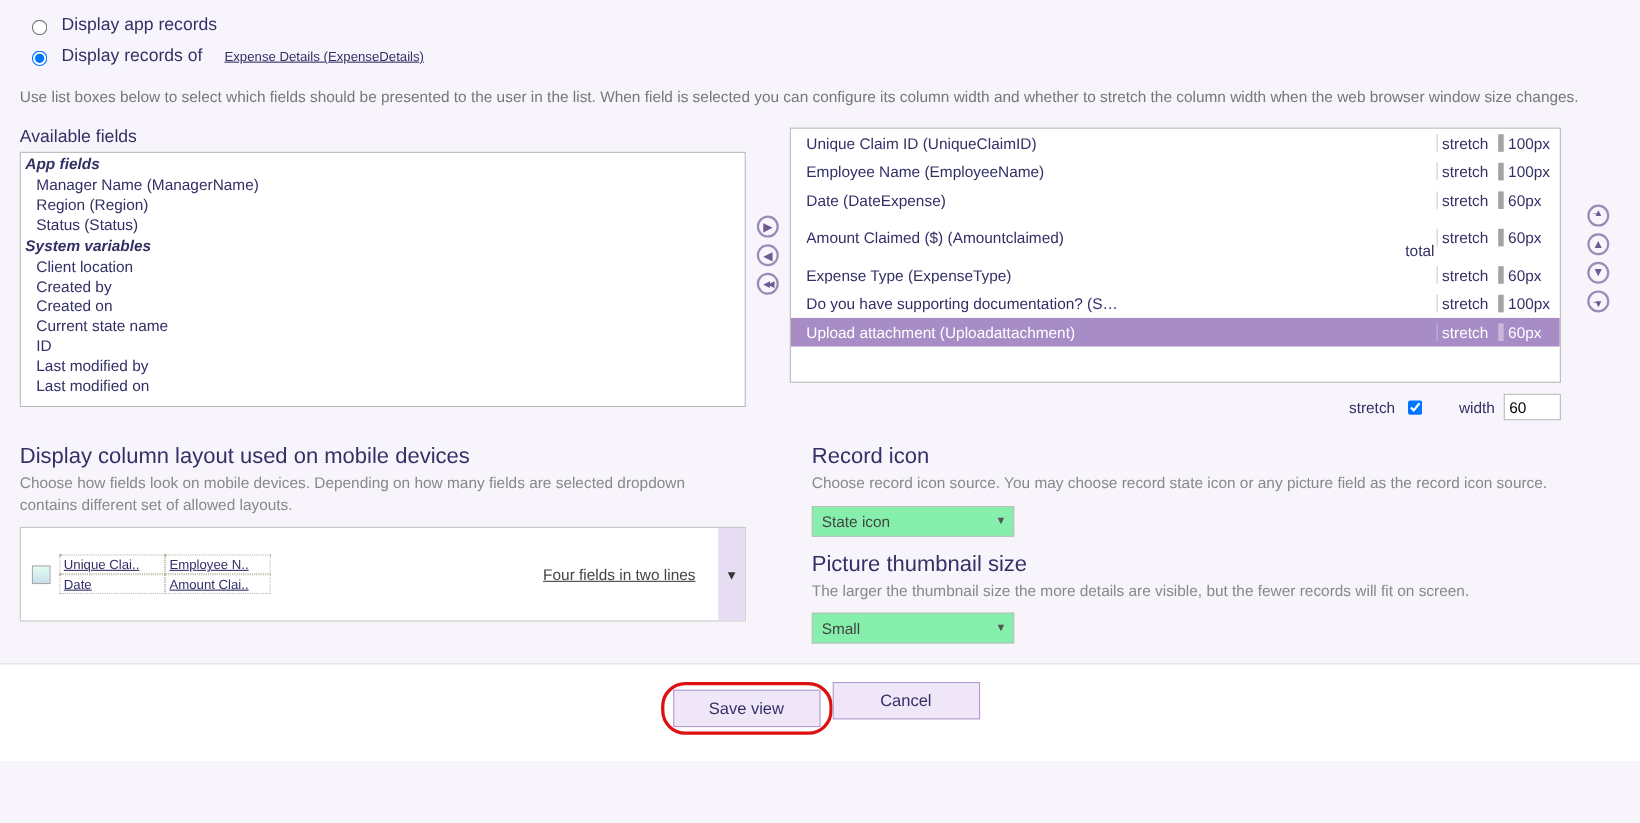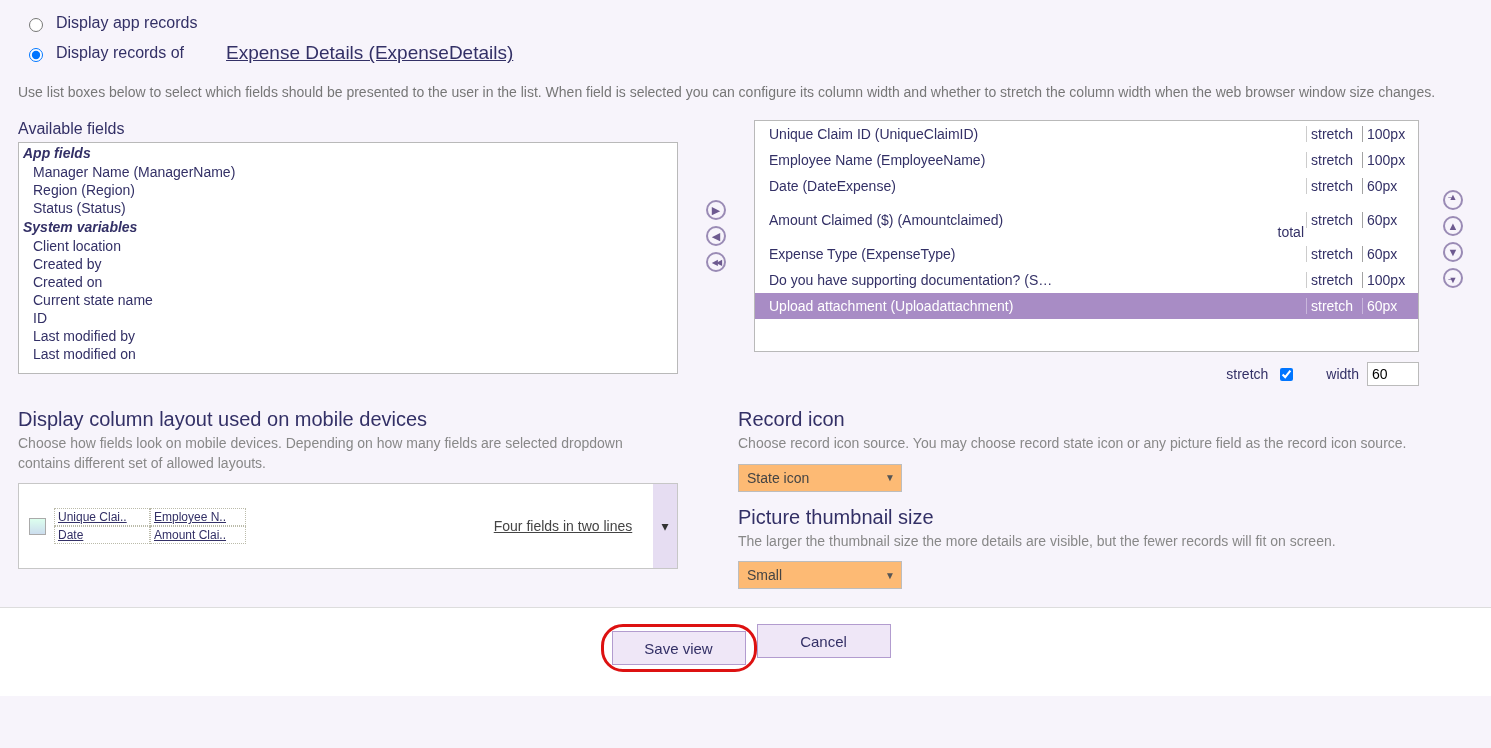--- a/index.html
+++ b/index.html
@@ -19,33 +19,32 @@
     margin: 4px 0 10px 6px;
     gap: 10px;
   }
   .radio-row .lbl {
     color: #333066;
     font-size: 16px;
   }
   .radio-row .link {
     color: #333066;
     text-decoration: underline;
-    margin-left: 32px;
-    font-size: 19px;
+    margin-left: 10px;
+    font-size: 12px;
     cursor: pointer;
   }
   input[type=radio] { width: 14px; height: 14px; }
   .intro {
     margin: 18px 0 18px 0;
     color: #777;
     line-height: 1.45;
   }
   .cols {
     display: flex;
-    gap: 18px;
     align-items: flex-start;
   }
   .col-left { flex: 0 0 660px; }
   .mid {
     flex: 0 0 40px;
     display: flex;
     flex-direction: column;
     align-items: center;
     gap: 6px;
     padding-top: 80px;
@@ -89,21 +88,21 @@
     display: flex;
     align-items: center;
     padding: 1px 4px 1px 14px;
     color: #333066;
     white-space: nowrap;
     cursor: default;
   }
   .sel-row .nm { flex: 1; overflow: hidden; text-overflow: ellipsis; }
   .sel-row .tot { width: 40px; text-align: right; padding-right: 2px; margin-top: 24px; }
   .sel-row .st { width: 56px; border-left: 1px solid #ccc; padding-left: 4px; }
-  .sel-row .wd { width: 52px; border-left: 1px solid #a3a3a3; padding-left: 4px; }
+  .sel-row .wd { width: 52px; border-left: 5px solid #a3a3a3; padding-left: 4px; }
   .sel-row.sel { background: #a88cc5; color: #fff; }
   .sel-row.sel .st, .sel-row.sel .wd { border-left-color: #c9b7dc; }
 
   .roundbtn {
     width: 20px; height: 20px; border: 2px solid #9a8bb5; border-radius: 50%;
     display: flex; align-items: center; justify-content: center;
     color: #6d5a90; font-size: 11px; cursor: pointer; background: transparent;
     user-select: none;
   }
 
@@ -146,21 +145,21 @@
   }
   .mobile-mid { flex: 0 0 180px; text-align: center; color: #444; text-decoration: underline; }
   .mobile-drop {
     flex: 0 0 24px; align-self: stretch; background: #e6ddf2;
     display: flex; align-items: center; justify-content: center; color: #333;
     cursor: pointer;
   }
 
   .dropdown {
     display: inline-flex; align-items: center; justify-content: space-between;
-    width: 164px; height: 28px; background: #fdba74; border: 1px solid #bdbdbd;
+    width: 184px; height: 28px; background: #86efac; border: 1px solid #bdbdbd;
     padding: 0 6px 0 8px; color: #444; cursor: pointer;
   }
   .dropdown .caret { font-size: 10px; color: #555; }
 
   .footer {
     background: #fff; border-top: 1px solid #ddd;
     padding: 16px 0 24px 0; margin-top: 18px;
     display: flex; justify-content: center; 
   }
   .btn {

